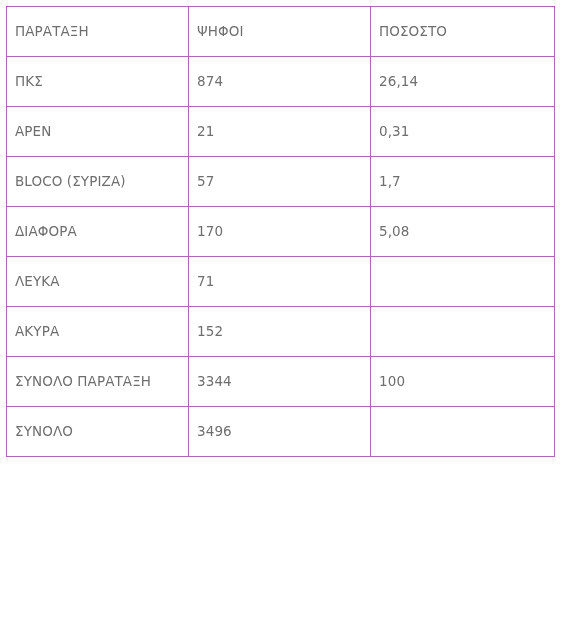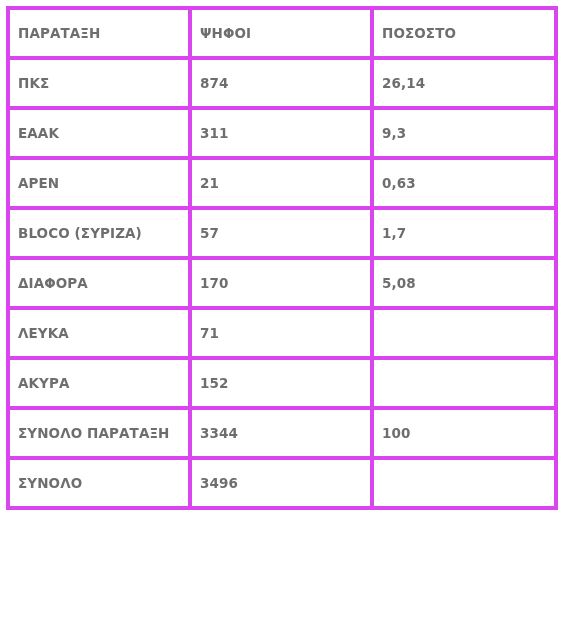--- a/index.html
+++ b/index.html
@@ -25,26 +25,26 @@
     table-layout: fixed;
     width: 548px;
     background: #ffffff;
   }
   table.results col.c-party   { width: 182px; }
   table.results col.c-votes   { width: 182px; }
   table.results col.c-percent { width: 184px; }
 
   table.results th,
   table.results td {
-    border: 4px solid #d946ef;
+    border: 1px solid #d946ef;
     height: 50px;
     padding: 0 0 0 8px;
     text-align: left;
     vertical-align: middle;
-    font-weight: bold;
+    font-weight: normal;
     font-size: 13.5px;
     line-height: 1.2;
     color: #6e6e6e;
     letter-spacing: 0.1px;
     white-space: nowrap;
     overflow: hidden;
     box-sizing: border-box;
   }
   table.results thead th {
     color: #6e6e6e;
@@ -67,28 +67,23 @@
         <th>ΠΟΣΟΣΤΟ</th>
       </tr>
     </thead>
     <tbody>
       <tr>
         <td>ΠΚΣ</td>
         <td>874</td>
         <td>26,14</td>
       </tr>
       <tr>
-        <td>ΕΑΑΚ</td>
-        <td>311</td>
-        <td>9,3</td>
-      </tr>
-      <tr>
         <td>ΑΡΕΝ</td>
         <td>21</td>
-        <td>0,63</td>
+        <td>0,31</td>
       </tr>
       <tr>
         <td>BLOCO (ΣΥΡΙΖΑ)</td>
         <td>57</td>
         <td>1,7</td>
       </tr>
       <tr>
         <td>ΔΙΑΦΟΡΑ</td>
         <td>170</td>
         <td>5,08</td>

